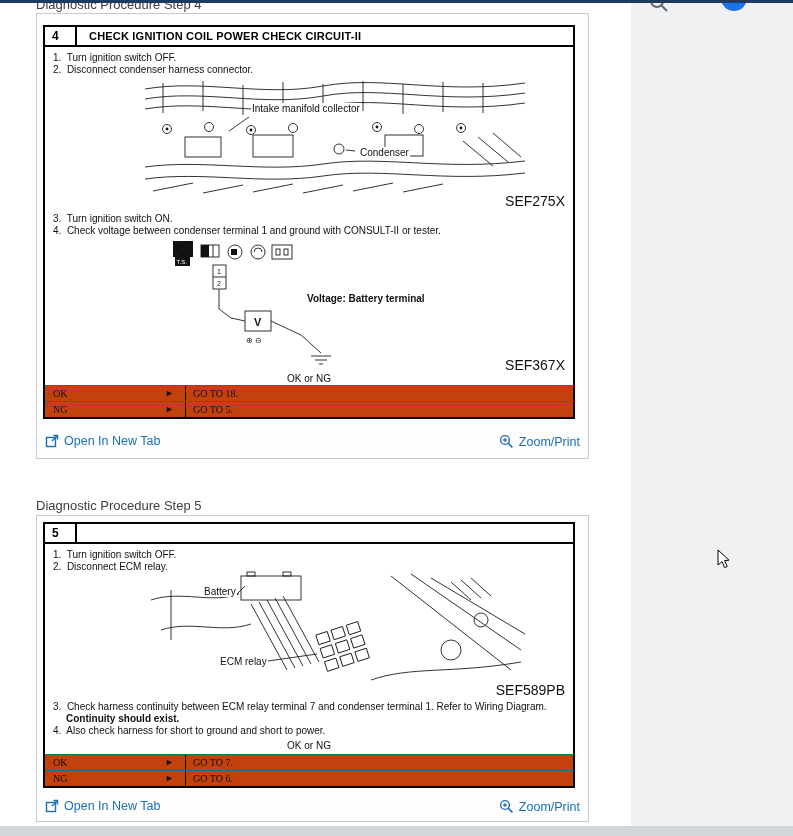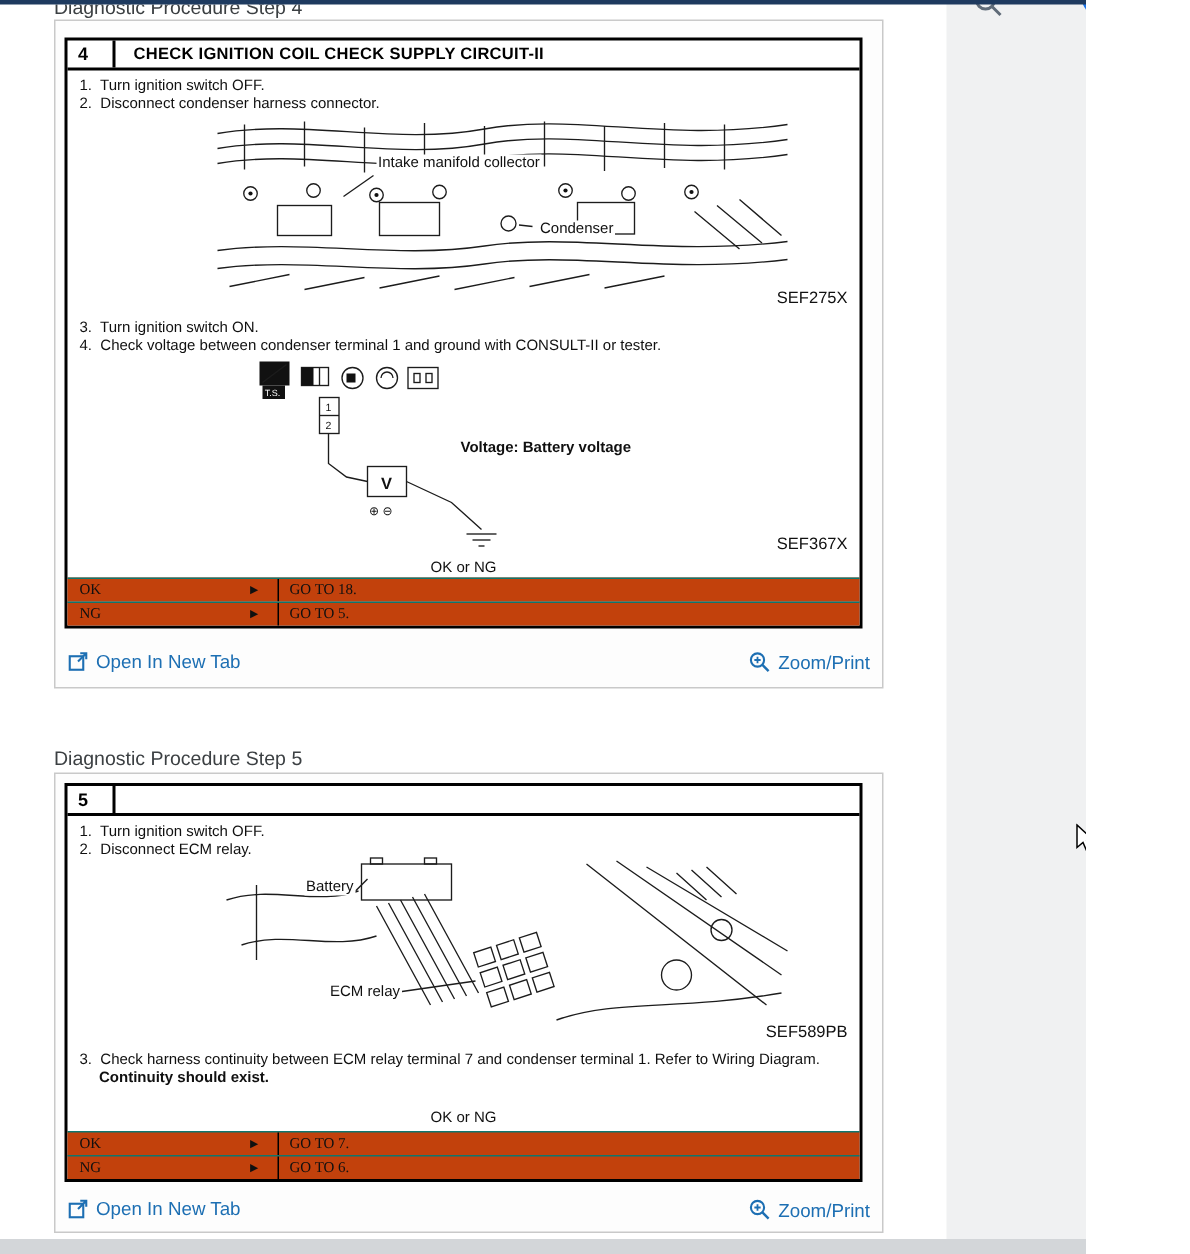--- a/index.html
+++ b/index.html
@@ -1,17 +1,17 @@
 <!DOCTYPE html>
 <html><head>
 <meta charset="utf-8">
 <style>
   html,body{margin:0;padding:0;background:#fff;}
   body{font-family:"Liberation Sans",sans-serif;}
-  #screen{position:relative;width:724px;height:836px;background:#ffffff;overflow:hidden;}
+  #screen{position:relative;width:793px;height:836px;background:#ffffff;overflow:hidden;}
   .abs{position:absolute;}
 
   #right-gutter{left:631px;top:0;width:162px;height:836px;background:#f0f1f2;}
   #bottom-strip{left:0;top:826px;width:793px;height:10px;background:#d3d6d9;}
   #top-bar{left:0;top:0;width:793px;height:3px;background:#1e3a5f;z-index:6;}
 
   .clip-heading{left:36px;top:3px;width:280px;height:10px;overflow:hidden;z-index:5;}
   .clip-heading span{display:block;margin-top:-6px;font-size:13px;color:#3c4043;}
   .heading{font-size:13px;color:#3c4043;}
 
@@ -25,21 +25,21 @@
   #diagram1{left:6px;top:11px;width:528px;height:390px;}
   #diagram2{left:6px;top:6px;width:528px;height:262px;}
 
   .title-row{position:absolute;left:0;top:0;right:0;height:18px;border-bottom:2px solid #000;display:flex;align-items:center;}
   .step-num{width:32px;height:18px;border-right:2px solid #000;font-weight:bold;font-size:12px;line-height:18px;padding-left:7px;box-sizing:border-box;color:#000;}
   .diag-title{font-weight:bold;font-size:11px;padding-left:12px;letter-spacing:.2px;color:#000;}
 
   .step-line{position:absolute;font-size:10px;color:#101010;white-space:pre;}
   .bold{font-weight:bold;}
   .fig-label{position:absolute;font-size:10px;color:#101010;background:#fff;padding:0 1px;white-space:nowrap;z-index:2;}
-  .fig-code{position:absolute;font-size:11px;color:#101010;}
+  .fig-code{position:absolute;font-size:14px;color:#101010;}
   .ok-ng{position:absolute;left:0;right:0;text-align:center;font-weight:normal;font-size:10px;color:#101010;}
 
   .result-table{position:absolute;left:0;right:0;bottom:0;}
   .result-row{position:relative;height:15px;border-top:1px solid #0f766e;font-size:10px;color:#101010;background:#c2410c;font-family:Liberation Serif, serif;}
   .result-row .lbl{position:absolute;left:8px;top:2px;}
   .result-row .arr{position:absolute;left:120px;top:2px;font-size:9px;}
   .result-row .cdiv{position:absolute;left:140px;top:0;bottom:0;width:1px;background:#000;}
   .result-row .act{position:absolute;left:148px;top:2px;}
 
   .card-footer-link{position:absolute;display:flex;align-items:center;gap:5px;color:#1d6fb3;font-size:12.5px;cursor:pointer;text-decoration:none;}
@@ -71,21 +71,21 @@
     </svg>
   </div>
   <div class="abs clip-icon" style="left:721px;width:30px;">
     <div style="width:26px;height:26px;border-radius:50%;background:#1a73e8;margin-top:-15px;"></div>
   </div>
 
   <div class="card" id="card1">
     <div class="diagram" id="diagram1">
       <div class="title-row">
         <div class="step-num">4</div>
-        <div class="diag-title">CHECK IGNITION COIL CHECK SUPPLY CIRCUIT-II</div>
+        <div class="diag-title">CHECK IGNITION COIL POWER CHECK CIRCUIT-II</div>
       </div>
 
       <div class="step-line" style="left:8px;top:25px;">1.  Turn ignition switch OFF.</div>
       <div class="step-line" style="left:8px;top:37px;">2.  Disconnect condenser harness connector.</div>
 
       <svg class="lineart" style="left:88px;top:44px;" width="400" height="140" viewBox="0 0 400 140">
         <path d="M12,18 C70,8 130,26 190,15 S310,24 392,12"></path>
         <path d="M12,28 C70,18 130,36 190,25 S310,34 392,22"></path>
         <path d="M12,38 C70,28 130,46 190,35 S310,44 392,32"></path>
         <path d="M30,12 L30,42 M70,10 L70,40 M110,14 L110,44 M150,11 L150,41 M190,13 L190,40 M230,10 L230,40 M270,13 L270,43 M310,11 L310,41 M350,12 L350,42"></path>
@@ -142,21 +142,21 @@
         <text x="24" y="23" font-size="7">2</text>
         <polyline points="26,26 26,46 38,55 52,58"></polyline>
         <rect x="52" y="48" width="26" height="20"></rect>
         <text x="61" y="63" font-size="11" font-weight="bold">V</text>
         <text x="53" y="80" font-size="8">⊕ ⊖</text>
         <polyline points="78,58 108,72 128,90"></polyline>
         <line x1="118" y1="93" x2="138" y2="93"></line>
         <line x1="122" y1="97" x2="134" y2="97"></line>
         <line x1="126" y1="101" x2="130" y2="101"></line>
       </svg>
-      <span class="step-line bold" style="left:262px;top:266px;">Voltage: Battery voltage</span>
+      <span class="step-line bold" style="left:262px;top:266px;">Voltage: Battery terminal</span>
       <span class="fig-code" style="right:8px;top:330px;">SEF367X</span>
 
       <div class="ok-ng" style="top:346px;">OK or NG</div>
 
       <div class="result-table">
         <div class="result-row">
           <span class="lbl">OK</span>
           <span class="arr">►</span>
           <span class="cdiv"></span>
           <span class="act">GO TO 18.</span>
@@ -225,20 +225,21 @@
           <circle cx="390" cy="50" r="7"></circle>
         <path d="M280,110 C320,96 360,104 430,92"></path>
         <path d="M360,12 L380,30 M370,10 L390,28 M380,8 L400,26"></path>
       </svg>
       <span class="fig-label" style="left:158px;top:62px;">Battery</span>
       <span class="fig-label" style="left:174px;top:132px;">ECM relay</span>
       <span class="fig-code" style="right:8px;top:158px;">SEF589PB</span>
 
       <div class="step-line" style="left:8px;top:177px;">3.  Check harness continuity between ECM relay terminal 7 and condenser terminal 1. Refer to Wiring Diagram.</div>
       <div class="step-line bold" style="left:21px;top:189px;">Continuity should exist.</div>
+      <div class="step-line" style="left:8px;top:201px;">4.  Also check harness for short to ground and short to power.</div>
 
       <div class="ok-ng" style="top:216px;">OK or NG</div>
 
       <div class="result-table">
         <div class="result-row">
           <span class="lbl">OK</span>
           <span class="arr">►</span>
           <span class="cdiv"></span>
           <span class="act">GO TO 7.</span>
         </div>

